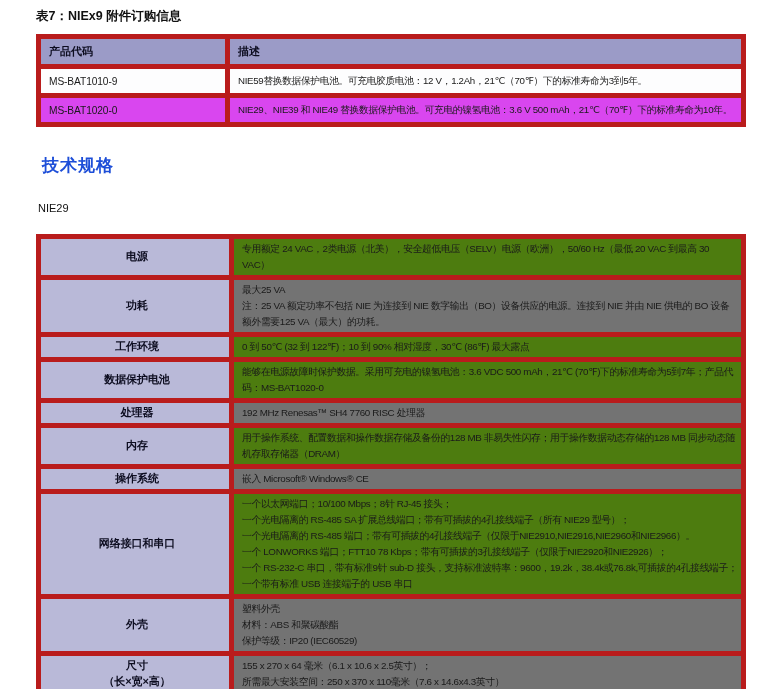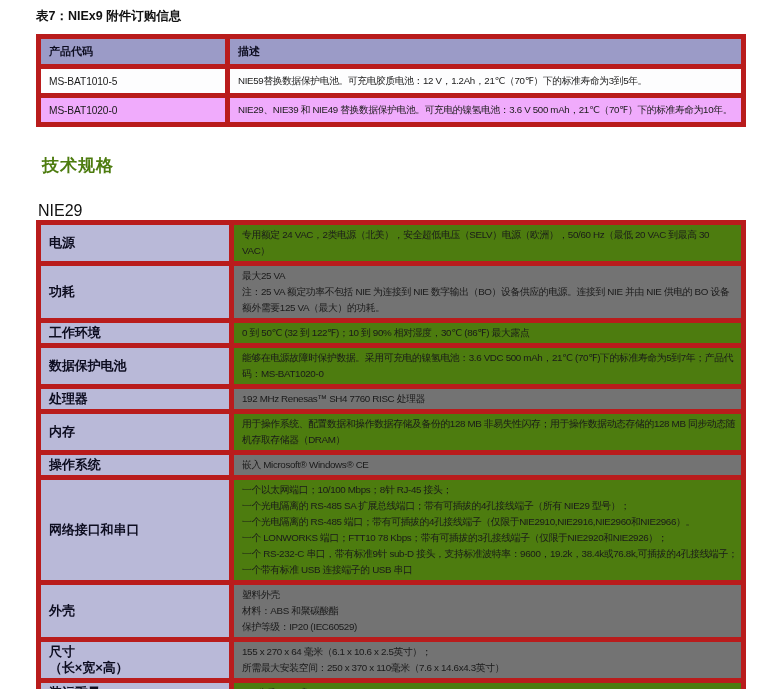--- a/index.html
+++ b/index.html
@@ -28,36 +28,37 @@
 
   
   .ordering th{
     background:#9b9bc7;color:#0d0d20;font-weight:bold;
     font-size:11px;text-align:left;height:25px;padding:0 0 0 8px;
     border-bottom:1px solid #30304e;
   }
   .ordering td{height:24px;padding:0 4px 0 8px;font-size:10px;}
   .ordering td.code{font-size:10.2px;letter-spacing:-0.1px;}
   .ordering td.desc{font-size:9.7px;letter-spacing:-0.3px;white-space:nowrap;}
-  .ordering tr.stripe td{background:#f0abfc;}
+  .ordering tr.stripe td{background:#d946ef;}
   .ordering tr.plain td{background:#fdfdfe;}
   .col-code{width:176px;}
 
   .section-heading{
-    margin:27px 0 0 6px;font-size:17px;font-weight:bold;color:#4d7c0f;
+    margin:27px 0 0 6px;font-size:17px;font-weight:bold;color:#1d4ed8;
     letter-spacing:1px;
   }
-  .model-label{margin:25px 0 0 2px;font-size:16px;color:#111;}
+  .model-label{margin:25px 0 20px 2px;font-size:11px;color:#111;}
 
   
   .specs{border-width:2px 2px 3px 2px;}
   .specs td.lbl{
     width:176px;background:#b9b9d8;color:#0d0d20;font-weight:bold;
-    font-size:13px;padding:2px 4px 2px 8px;letter-spacing:-0.1px;
+    font-size:11px;padding:2px 4px 2px 8px;letter-spacing:-0.1px;
     line-height:15px;
+    text-align:center;
   }
   .specs td.val{
     padding:2px 3px 2px 8px;font-size:9.8px;letter-spacing:-0.35px;
     line-height:16px;
   }
   .specs tr.stripe td.val{background:#4d7c0f;}
   .specs tr.plain td.val{background:#737373;}
   .specs .line{min-height:16px;}
   .specs td.val.nopad{padding:0;}
   .section-block{padding:2px 3px 3px 8px;}
@@ -74,21 +75,21 @@
 
     <table class="tbl ordering">
       <thead>
         <tr>
           <th class="col-code">产品代码</th>
           <th>描述</th>
         </tr>
       </thead>
       <tbody id="ordering-body">
           <tr class="plain">
-            <td class="code">MS-BAT1010-5</td>
+            <td class="code">MS-BAT1010-9</td>
             <td class="desc">NIE59替换数据保护电池。可充电胶质电池：12 V，1.2Ah，21℃（70℉）下的标准寿命为3到5年。</td>
           </tr>
           <tr class="stripe">
             <td class="code">MS-BAT1020-0</td>
             <td class="desc">NIE29、NIE39 和 NIE49 替换数据保护电池。可充电的镍氢电池：3.6 V 500 mAh，21℃（70℉）下的标准寿命为10年。</td>
           </tr>
         </tbody>
     </table>
 
     <div class="section-heading">技术规格</div>

